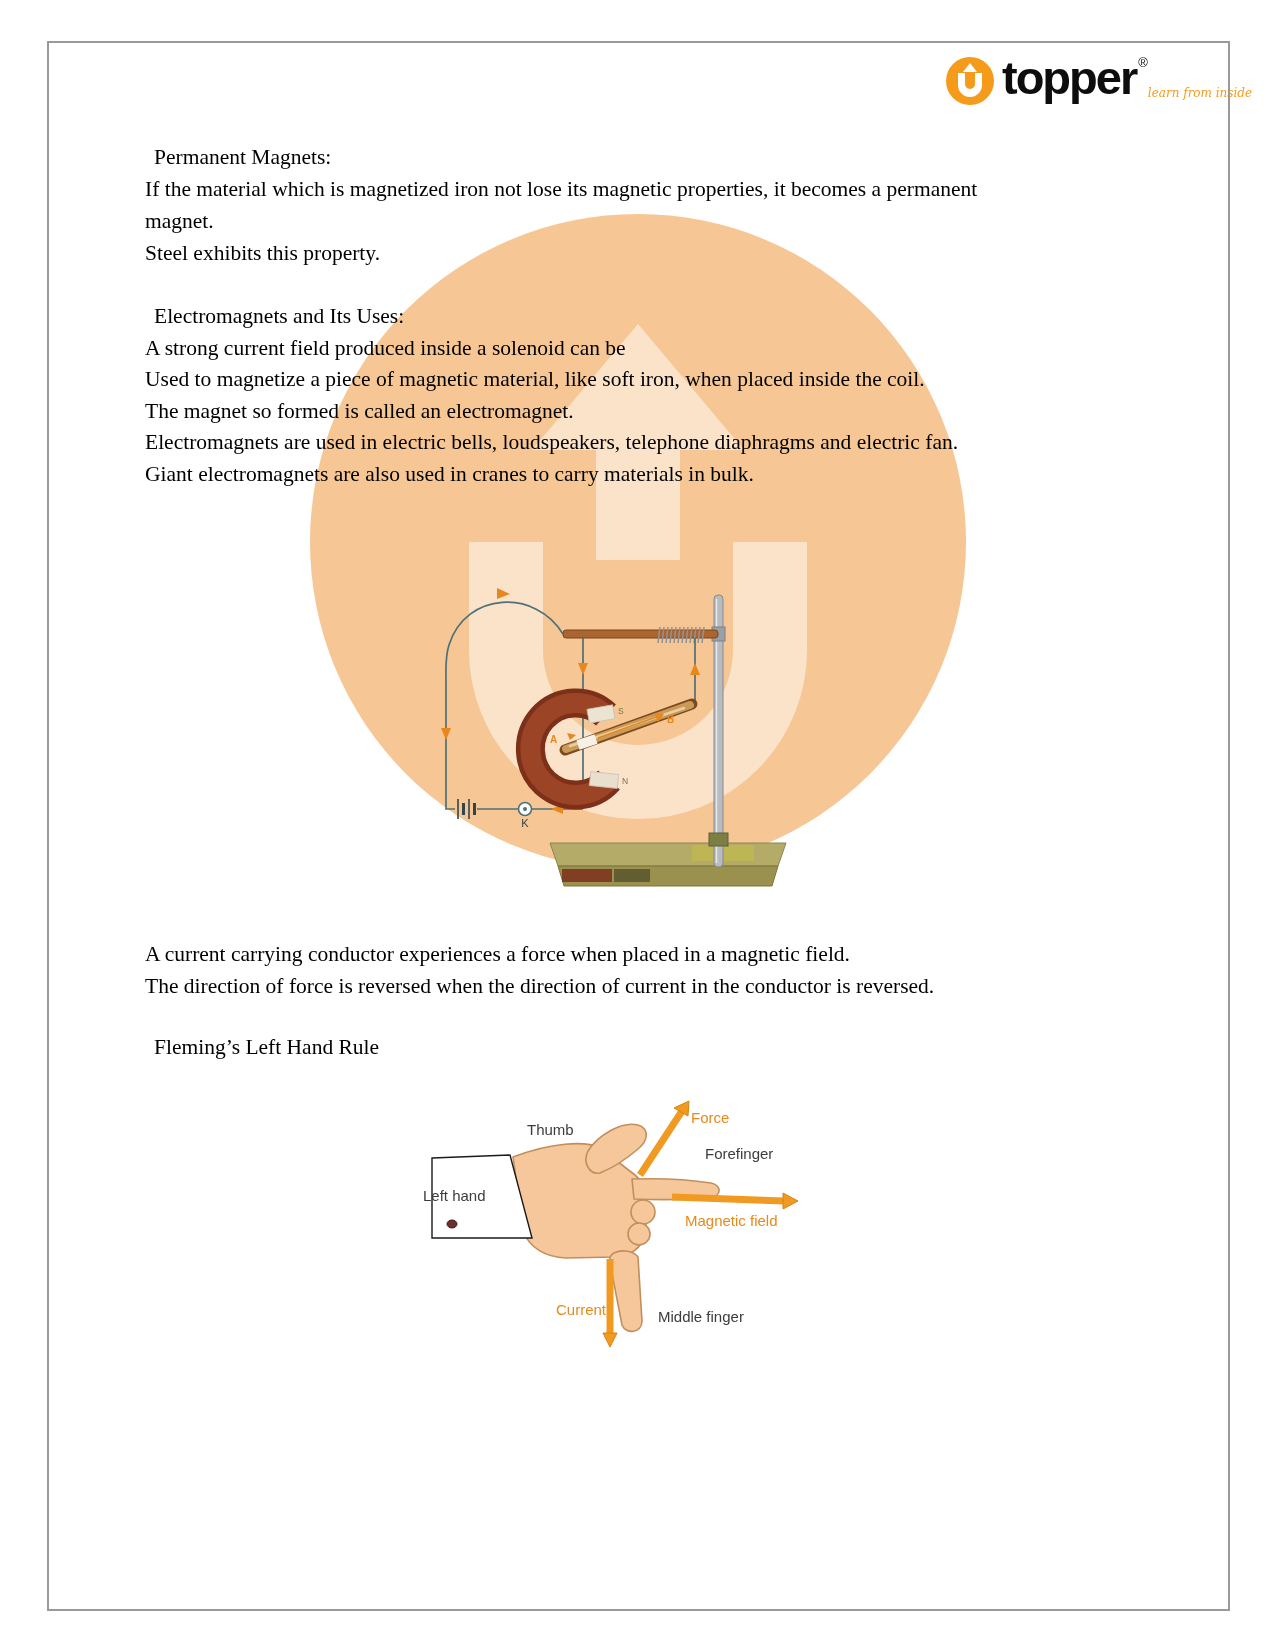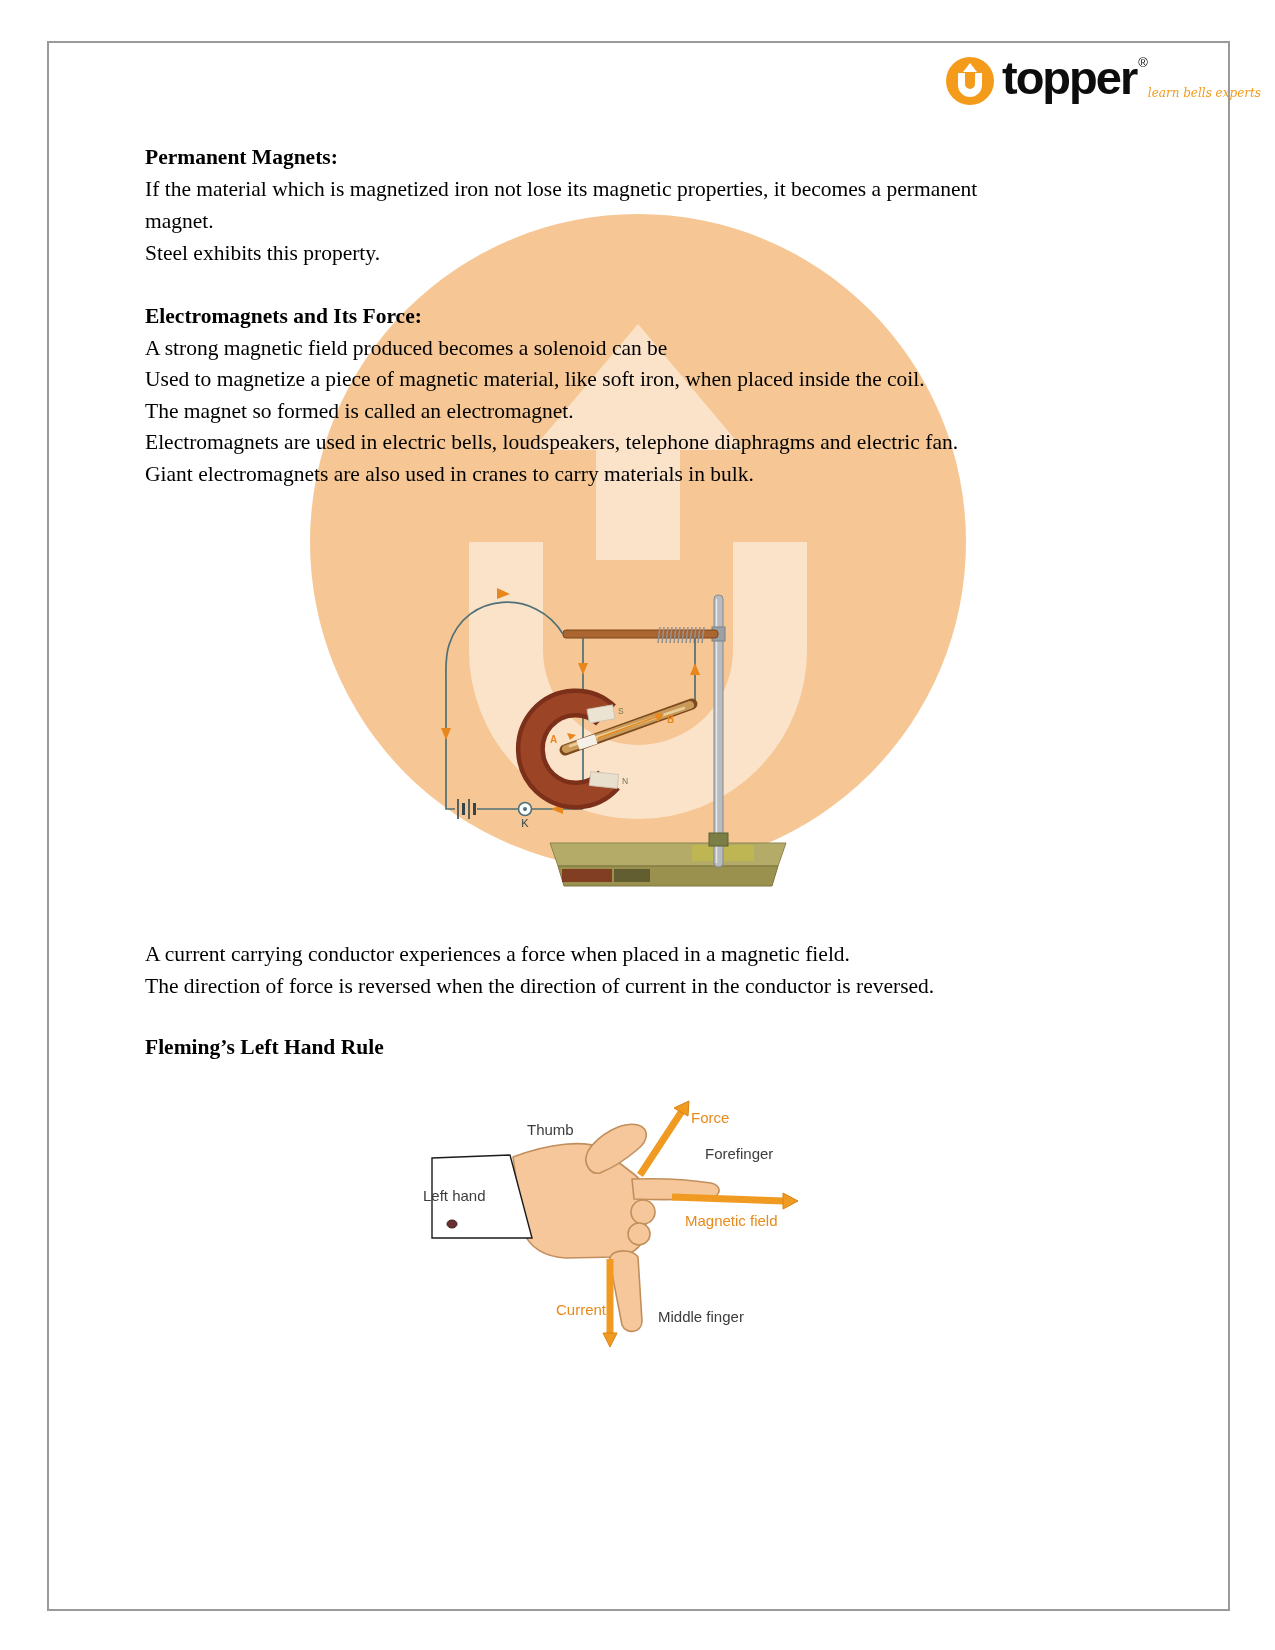--- a/index.html
+++ b/index.html
@@ -7,21 +7,21 @@
   .page{position:relative;width:1275px;height:1650px;overflow:hidden;background:#fff;}
   .frame{position:absolute;left:47px;top:41px;width:1179px;height:1566px;border:2px solid #9a9a9a;z-index:3;pointer-events:none;}
   .watermark{position:absolute;left:308px;top:212px;z-index:0;}
   .logo{position:absolute;left:945px;top:56px;z-index:2;display:flex;align-items:flex-start;gap:7px;}
   .logo-text{display:flex;flex-direction:row;align-items:flex-end;}
   .brand-row{display:flex;align-items:flex-start;}
   .brand{font-family:"Liberation Sans",sans-serif;font-weight:bold;font-size:47px;line-height:44px;letter-spacing:-2px;color:#0d0d0d;}
   .reg{font-family:"Liberation Sans",sans-serif;font-size:13px;line-height:13px;color:#0d0d0d;margin-left:2px;}
   .tagline{font-family:"DejaVu Serif",serif;font-style:italic;font-size:12px;color:#F49B1B;margin-top:1px;}
   .t{position:absolute;left:145px;white-space:nowrap;font-size:21.5px;line-height:26px;z-index:2;}
-  .h{font-weight:bold;}
+  .h{font-weight:normal;margin-left:9px;}
   figure{margin:0;position:absolute;z-index:1;}
   .fig1{left:430px;top:583px;}
   .fig2{left:410px;top:1085px;}
   .d1-ab{font-family:"Liberation Sans",sans-serif;font-size:10px;font-weight:bold;fill:#e8871e;}
   .d1-sn{font-family:"Liberation Sans",sans-serif;font-size:8.5px;fill:#77774a;}
   .d1-k{font-family:"Liberation Sans",sans-serif;font-size:11px;fill:#33454a;}
   .d2-dark{font-family:"Liberation Sans",sans-serif;font-size:15px;fill:#3c3c3c;}
   .d2-orange{font-family:"Liberation Sans",sans-serif;font-size:15px;fill:#e8891c;}
 </style>
 </head>
@@ -40,31 +40,31 @@
     <svg class="logo-mark" width="50" height="50" viewBox="0 0 50 50">
       <circle cx="25" cy="25" r="24" fill="#F49B1B"></circle>
       <path d="M13,17 L13,29 A12,12 0 0 0 37,29 L37,17 L30,17 L30,28 A5,5 0 0 1 20,28 L20,17 Z" fill="#ffffff"></path>
       <polygon points="25,7 32,16 18,16" fill="#ffffff"></polygon>
     </svg>
     <div class="logo-text">
       <div class="brand-row">
         <span class="brand">topper</span>
         <span class="reg">®</span>
       </div>
-      <div class="tagline">learn bells experts</div>
+      <div class="tagline">learn from inside</div>
     </div>
   </div>
 
   <div class="t h" style="top:144px">Permanent Magnets:</div>
   <div class="t" style="top:176px">If the material which is magnetized iron not lose its magnetic properties, it becomes a permanent</div>
   <div class="t" style="top:208px">magnet.</div>
   <div class="t" style="top:240px">Steel exhibits this property.</div>
 
-  <div class="t h" style="top:303px">Electromagnets and Its Force:</div>
-  <div class="t" style="top:335px">A strong magnetic field produced becomes a solenoid can be</div>
+  <div class="t h" style="top:303px">Electromagnets and Its Uses:</div>
+  <div class="t" style="top:335px">A strong current field produced inside a solenoid can be</div>
   <div class="t" style="top:366px">Used to magnetize a piece of magnetic material, like soft iron, when placed inside the coil.</div>
   <div class="t" style="top:398px">The magnet so formed is called an electromagnet.</div>
   <div class="t" style="top:461px">Giant electromagnets are also used in cranes to carry materials in bulk.</div>
   <div class="t" style="top:429px">Electromagnets are used in electric bells, loudspeakers, telephone diaphragms and electric fan.</div>
 
 
   <figure class="fig1">
     <svg width="365" height="325" viewBox="0 0 365 325">
 
       <polygon points="120,260 356,260 348,283 128,283" fill="#b3ab67" stroke="#8c8550" stroke-width="1"></polygon>

